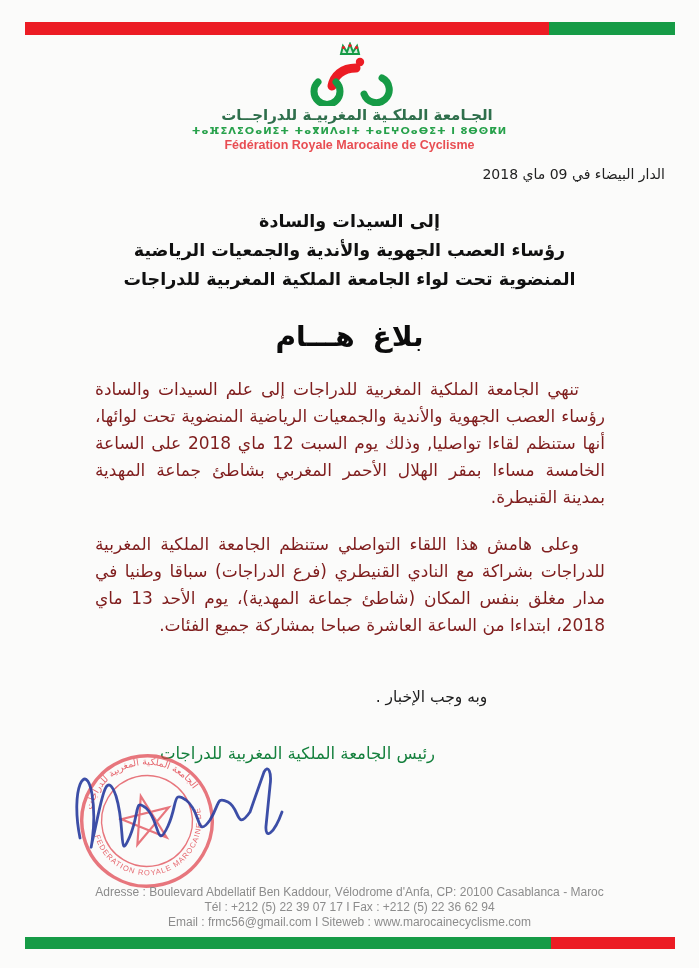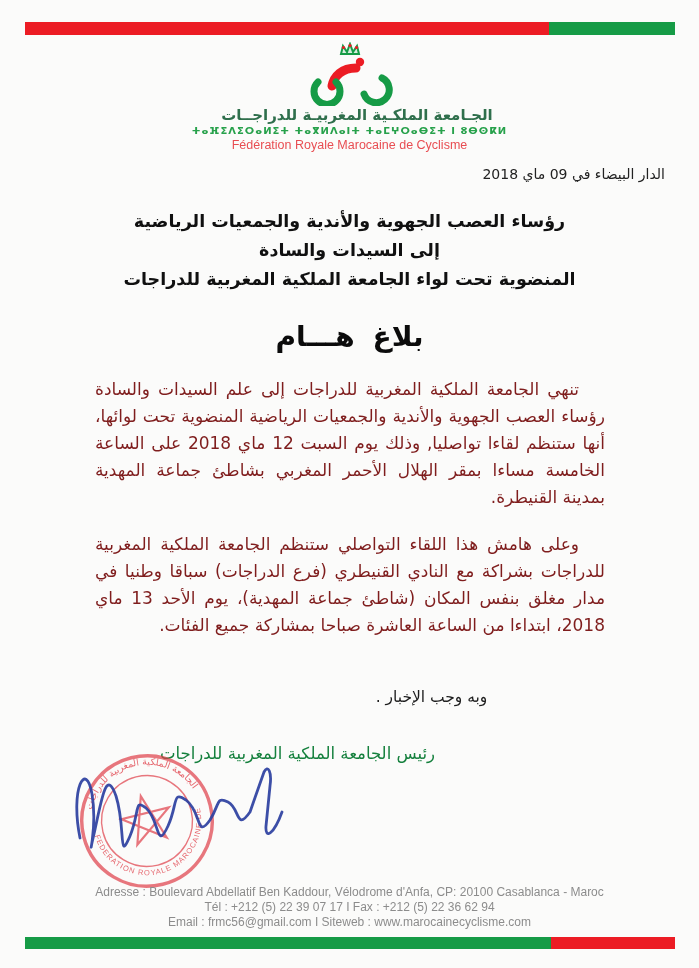--- a/index.html
+++ b/index.html
@@ -10,21 +10,21 @@
   }
   
   .bar{position:absolute;left:25px;width:650px;}
   .bar-top{top:22px;height:13px;background:linear-gradient(to right,#ec1c24 0 80.6%,#169b46 80.6% 100%);}
   .bar-bottom{top:937px;height:12px;background:linear-gradient(to right,#169b46 0 81%,#ec1c24 81% 100%);}
   
   .logo-block{position:absolute;top:42px;left:0;right:0;text-align:center;line-height:1;}
   .logo-mark{display:block;margin:0 auto 2px auto;}
   .logo-ar{font-size:15px;font-weight:bold;color:#2f6f4c;letter-spacing:1px;direction:rtl;padding-left:15px;}
   .logo-tif{font-size:10px;font-weight:bold;color:#27a14b;margin-top:3px;letter-spacing:1px;}
-  .logo-fr{font-size:12.5px;font-weight:normal;color:#e84d52;margin-top:3px;font-family:"Liberation Sans",sans-serif;}
+  .logo-fr{font-size:12.5px;font-weight:bold;color:#e84d52;margin-top:3px;font-family:"Liberation Sans",sans-serif;}
   
   .date-line{position:absolute;top:166px;right:34px;direction:rtl;font-size:14px;color:#222;}
   .recipient{position:absolute;top:207px;left:0;right:0;text-align:center;direction:rtl;
     font-weight:bold;font-size:17.5px;line-height:29px;color:#101010;}
   .letter-title{position:absolute;top:320px;left:0;right:0;margin:0;text-align:center;direction:rtl;
     font-size:28px;font-weight:bold;color:#0b0b0b;word-spacing:8px;}
   .body-text{position:absolute;top:376px;left:95px;width:510px;direction:rtl;
     text-align:justify;font-size:17px;line-height:27px;color:#7f1d1d;}
   .body-text p{margin:0 0 20px 0;text-indent:26px;}
   .closing{position:absolute;top:688px;left:164px;right:0;text-align:center;direction:rtl;
@@ -63,22 +63,22 @@
       <path d="M92,36 A 13,13 0 1 1 74,52" stroke="#169b46" stroke-width="7" fill="none" stroke-linecap="round"></path>
     </svg>
     <div class="logo-ar">الجـامعة الملكـية المغربيـة للدراجــات</div>
     <div class="logo-tif">ⵜⴰⴼⵉⴷⵉⵔⴰⵍⵉⵜ ⵜⴰⴳⵍⴷⴰⵏⵜ ⵜⴰⵎⵖⵔⴰⴱⵉⵜ ⵏ ⵓⴱⵙⴽⵍ</div>
     <div class="logo-fr">Fédération Royale Marocaine de Cyclisme</div>
   </header>
 
   <div class="date-line">الدار البيضاء في 09 ماي 2018</div>
 
   <div class="recipient">
+    <div>إلى السيدات والسادة</div>
     <div>رؤساء العصب الجهوية والأندية والجمعيات الرياضية</div>
-    <div>إلى السيدات والسادة</div>
     <div>المنضوية تحت لواء الجامعة الملكية المغربية للدراجات</div>
   </div>
 
   <h1 class="letter-title">بلاغ هـــام</h1>
 
   <div class="body-text">
     <p>تنهي الجامعة الملكية المغربية للدراجات إلى علم السيدات والسادة رؤساء العصب الجهوية والأندية والجمعيات الرياضية المنضوية تحت لوائها، أنها ستنظم لقاءا تواصليا, وذلك يوم السبت 12 ماي 2018 على الساعة الخامسة مساءا بمقر الهلال الأحمر المغربي بشاطئ جماعة المهدية بمدينة القنيطرة.</p>
     <p>وعلى هامش هذا اللقاء التواصلي ستنظم الجامعة الملكية المغربية للدراجات بشراكة مع النادي القنيطري (فرع الدراجات) سباقا وطنيا في مدار مغلق بنفس المكان (شاطئ جماعة المهدية)، يوم الأحد 13 ماي 2018، ابتداءا من الساعة العاشرة صباحا بمشاركة جميع الفئات.</p>
   </div>
 

